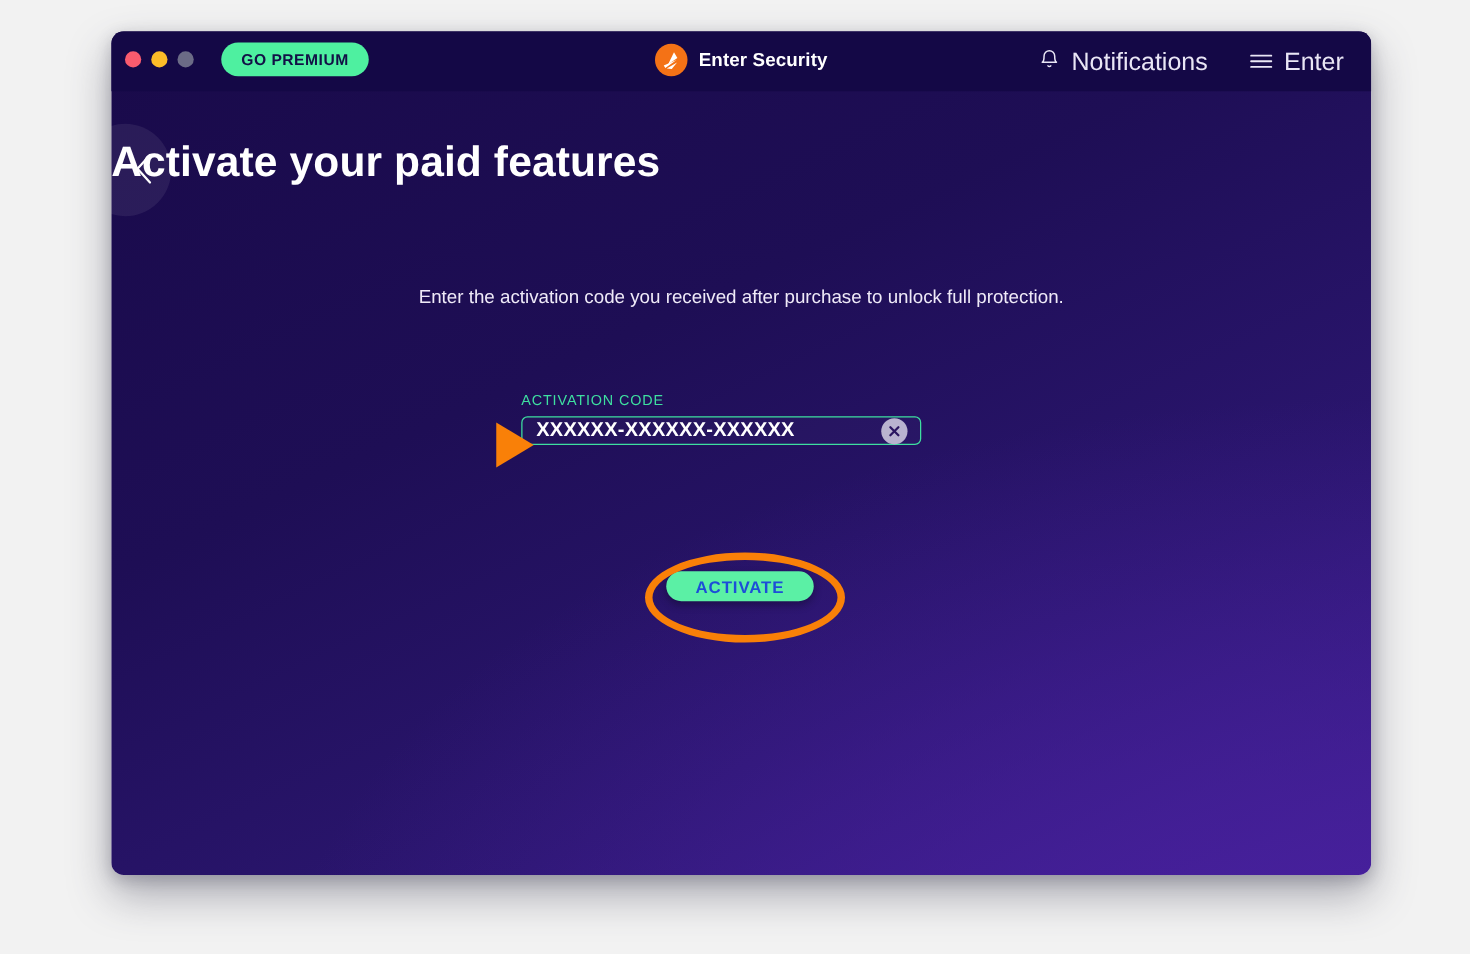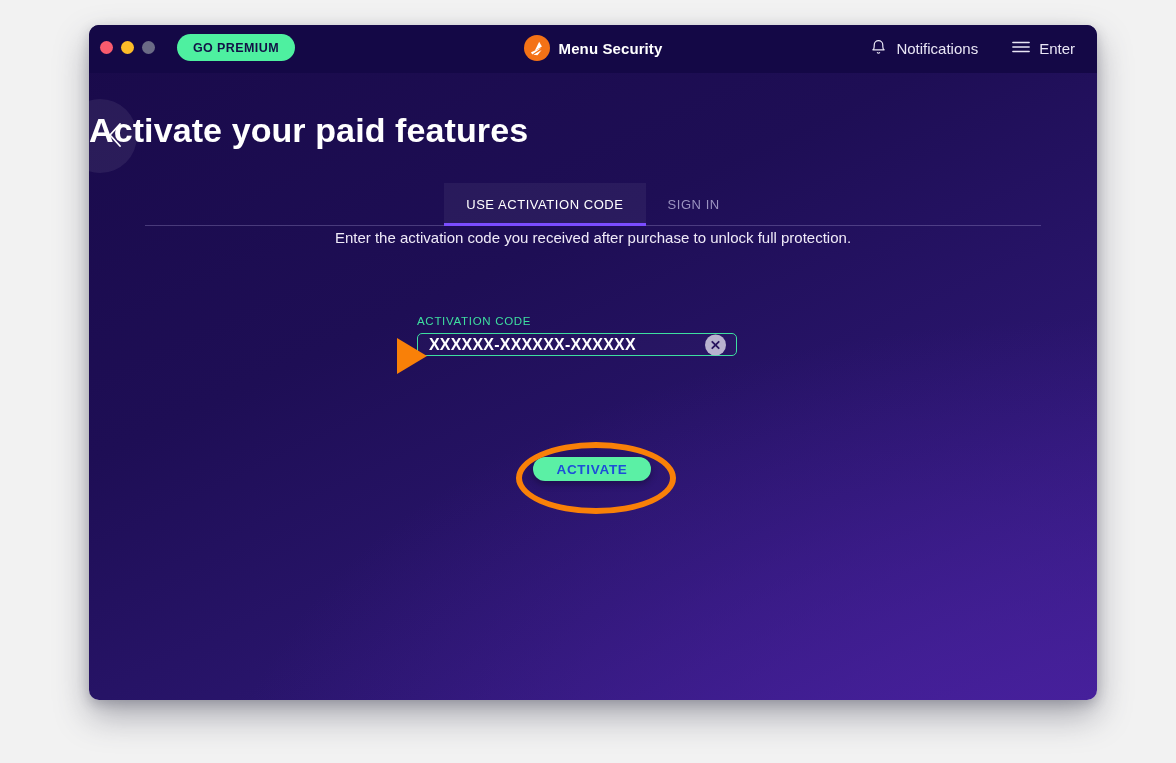--- a/index.html
+++ b/index.html
@@ -105,21 +105,21 @@
     top: 13px;
     display: flex;
     align-items: center;
     gap: 34px;
   }
   .header-action {
     display: flex;
     align-items: center;
     gap: 9px;
     color: #e9e6f5;
-    font-size: 15px;
+    font-size: 20px;
     cursor: pointer;
     background: none;
     border: none;
     font-family: "Liberation Sans", sans-serif;
   }
 
   
   #back-button {
     position: absolute;
     left: -26px;
@@ -303,21 +303,21 @@
     </button>
 
     <div id="brand">
       <span id="brand-logo">
         <svg width="17" height="17" viewBox="0 0 24 24" aria-hidden="true">
           <path d="M15.8 2.6 L9.2 16.0 L19.6 9.0 Z" fill="#ffffff"></path>
           <path d="M4.2 17.4 L18.6 11.4 L6.0 20.4 Z" fill="#ffffff"></path>
           <path d="M7.6 20.9 L19.2 14.1 L13.3 21.4 Z" fill="#ffffff"></path>
         </svg>
       </span>
-      <span id="brand-name">Menu Security</span>
+      <span id="brand-name">Enter Security</span>
     </div>
 
     <div id="header-actions">
       <button class="header-action">
         <span>
           <svg width="17" height="18" viewBox="0 0 24 24" fill="none" stroke="#e9e6f5" stroke-width="1.7" stroke-linecap="round" stroke-linejoin="round">
             <path d="M18 9a6 6 0 1 0-12 0c0 6-2 7-2 7h16s-2-1-2-7"></path>
             <path d="M10.4 20a2 2 0 0 0 3.2 0"></path>
           </svg>
         </span>
@@ -339,28 +339,20 @@
   <button id="back-button">
     <span>
       <svg width="15" height="26" viewBox="0 0 15 26" fill="none" stroke="#ffffff" stroke-width="1.8" stroke-linecap="round" stroke-linejoin="round">
         <polyline points="12,2 2,13 12,24"></polyline>
       </svg>
     </span>
   </button>
 
   <h1 id="page-title">Activate your paid features</h1>
 
-  <div id="tabs">
-    <button class="tab active">
-      <span>USE ACTIVATION CODE</span>
-    </button>
-    <button class="tab">
-      <span>SIGN IN</span>
-    </button>
-  </div>
 
   <p id="subtitle">Enter the activation code you received after purchase to unlock full protection.</p>
 
   <div id="activation-field">
     <label id="activation-label">ACTIVATION CODE</label>
     <div id="activation-input-wrap">
       <input id="activation-code-input" type="text" value="XXXXXX-XXXXXX-XXXXXX" style="">
       <button id="clear-input-button">
         <svg width="11" height="11" viewBox="0 0 12 12" stroke="#2b1660" stroke-width="2" stroke-linecap="round">
           <line x1="2.5" y1="2.5" x2="9.5" y2="9.5"></line>

